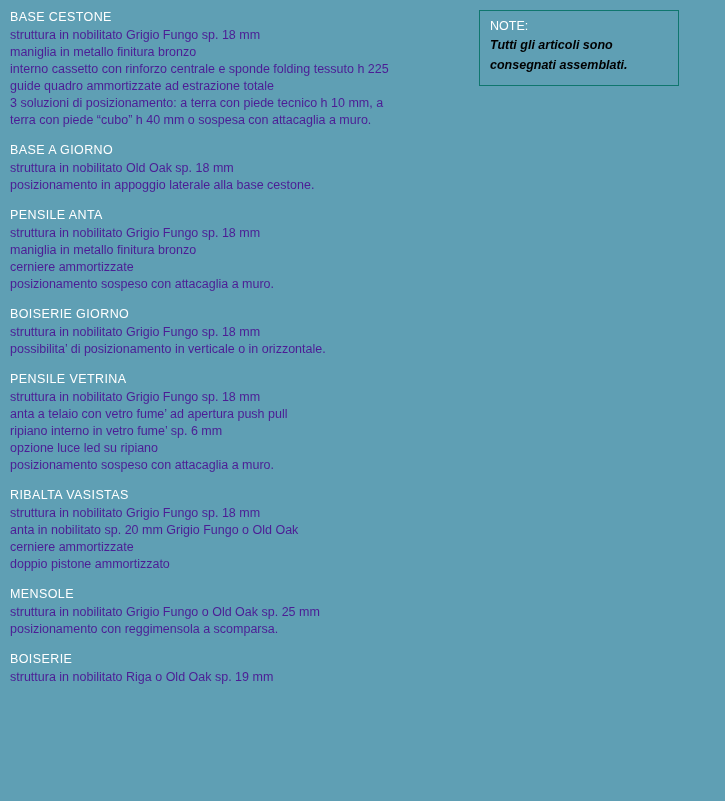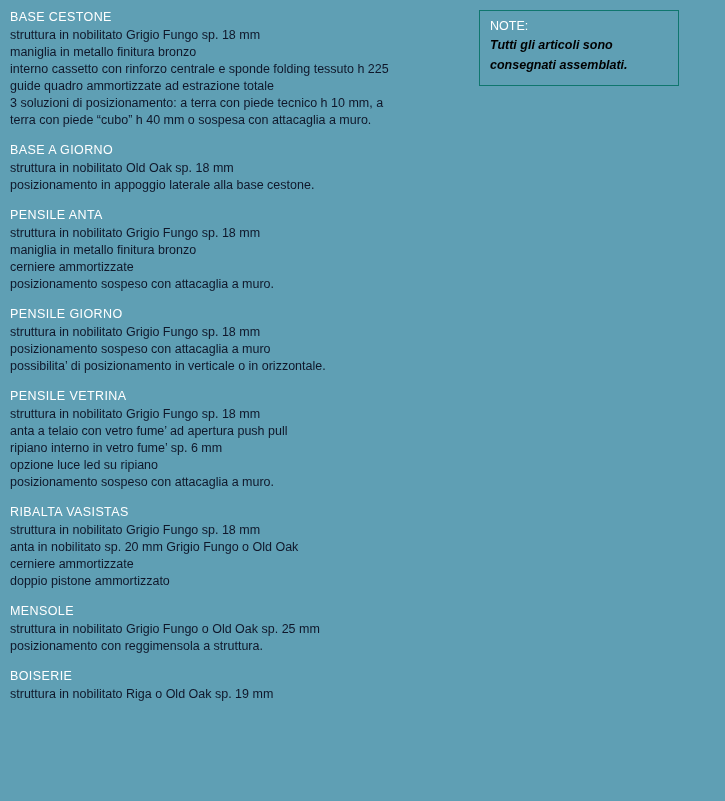--- a/index.html
+++ b/index.html
@@ -34,21 +34,21 @@
   .spec-title {
     font-size: 12.5px;
     font-weight: normal;
     letter-spacing: 0.4px;
     color: #ffffff;
     margin-bottom: 3px;
   }
   .spec-line {
     font-size: 12.5px;
     line-height: 17px;
-    color: #0f172a;
+    color: #4c1d95;
     white-space: nowrap;
   }
   .note-box {
     position: absolute;
     left: 479px;
     top: 10px;
     width: 200px;
     border: 1px solid #0f766e;
     box-sizing: border-box;
     padding: 8px 10px 10px 10px;
@@ -91,23 +91,22 @@
 
     <div class="spec-block">
       <div class="spec-title">PENSILE ANTA</div>
       <div class="spec-line">struttura in nobilitato Grigio Fungo sp. 18 mm</div>
       <div class="spec-line">maniglia in metallo finitura bronzo</div>
       <div class="spec-line">cerniere ammortizzate</div>
       <div class="spec-line">posizionamento sospeso con attacaglia a muro.</div>
     </div>
 
     <div class="spec-block">
-      <div class="spec-title">PENSILE GIORNO</div>
+      <div class="spec-title">BOISERIE GIORNO</div>
       <div class="spec-line">struttura in nobilitato Grigio Fungo sp. 18 mm</div>
-      <div class="spec-line">posizionamento sospeso con attacaglia a muro</div>
       <div class="spec-line">possibilita’ di posizionamento in verticale o in orizzontale.</div>
     </div>
 
     <div class="spec-block">
       <div class="spec-title">PENSILE VETRINA</div>
       <div class="spec-line">struttura in nobilitato Grigio Fungo sp. 18 mm</div>
       <div class="spec-line">anta a telaio con vetro fume’ ad apertura push pull</div>
       <div class="spec-line">ripiano interno in vetro fume’ sp. 6 mm</div>
       <div class="spec-line">opzione luce led su ripiano</div>
       <div class="spec-line">posizionamento sospeso con attacaglia a muro.</div>
@@ -117,21 +116,21 @@
       <div class="spec-title">RIBALTA VASISTAS</div>
       <div class="spec-line">struttura in nobilitato Grigio Fungo sp. 18 mm</div>
       <div class="spec-line">anta in nobilitato sp. 20 mm Grigio Fungo o Old Oak</div>
       <div class="spec-line">cerniere ammortizzate</div>
       <div class="spec-line">doppio pistone ammortizzato</div>
     </div>
 
     <div class="spec-block">
       <div class="spec-title">MENSOLE</div>
       <div class="spec-line">struttura in nobilitato Grigio Fungo o Old Oak sp. 25 mm</div>
-      <div class="spec-line">posizionamento con reggimensola a struttura.</div>
+      <div class="spec-line">posizionamento con reggimensola a scomparsa.</div>
     </div>
 
     <div class="spec-block">
       <div class="spec-title">BOISERIE</div>
       <div class="spec-line">struttura in nobilitato Riga o Old Oak sp. 19 mm</div>
     </div>
 
   </div>
 
   <div class="note-box">

